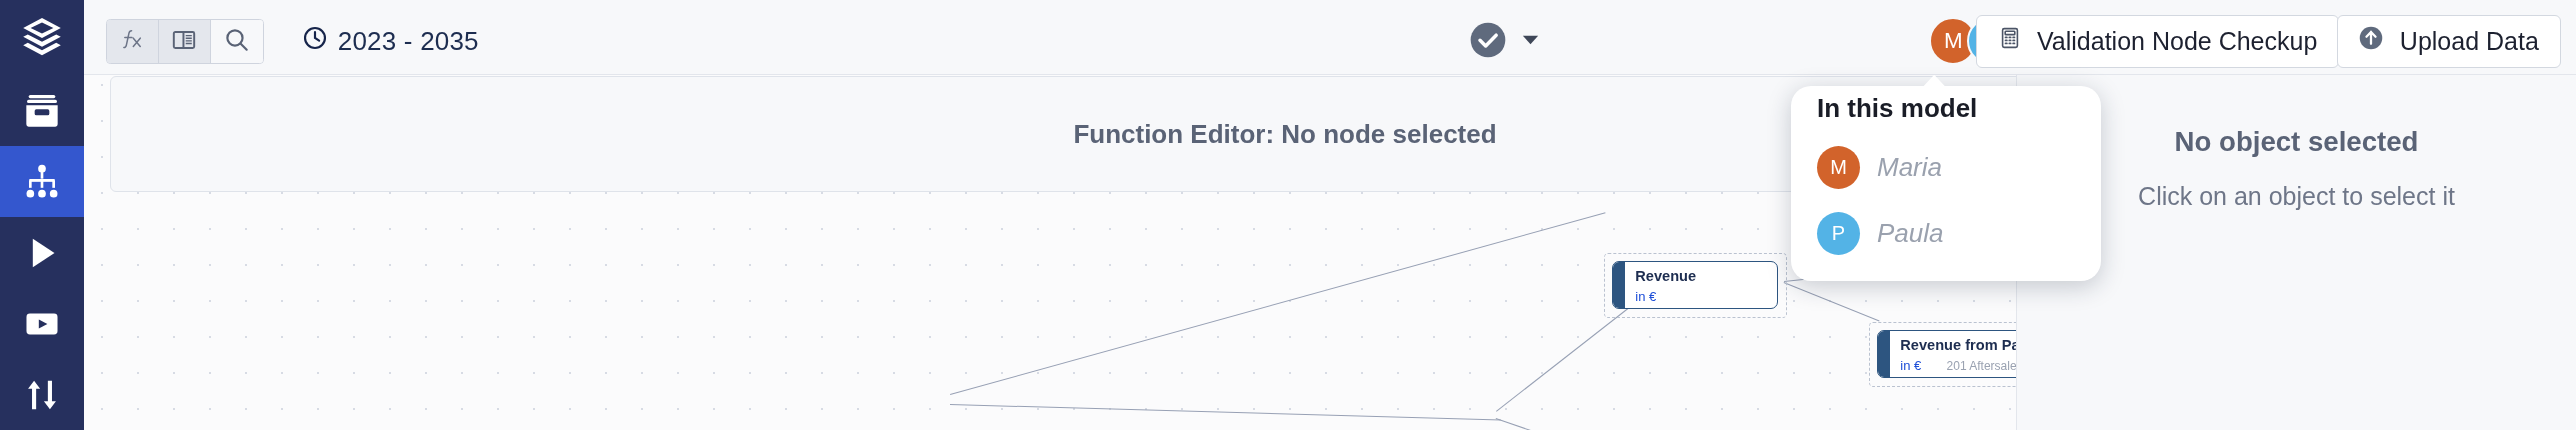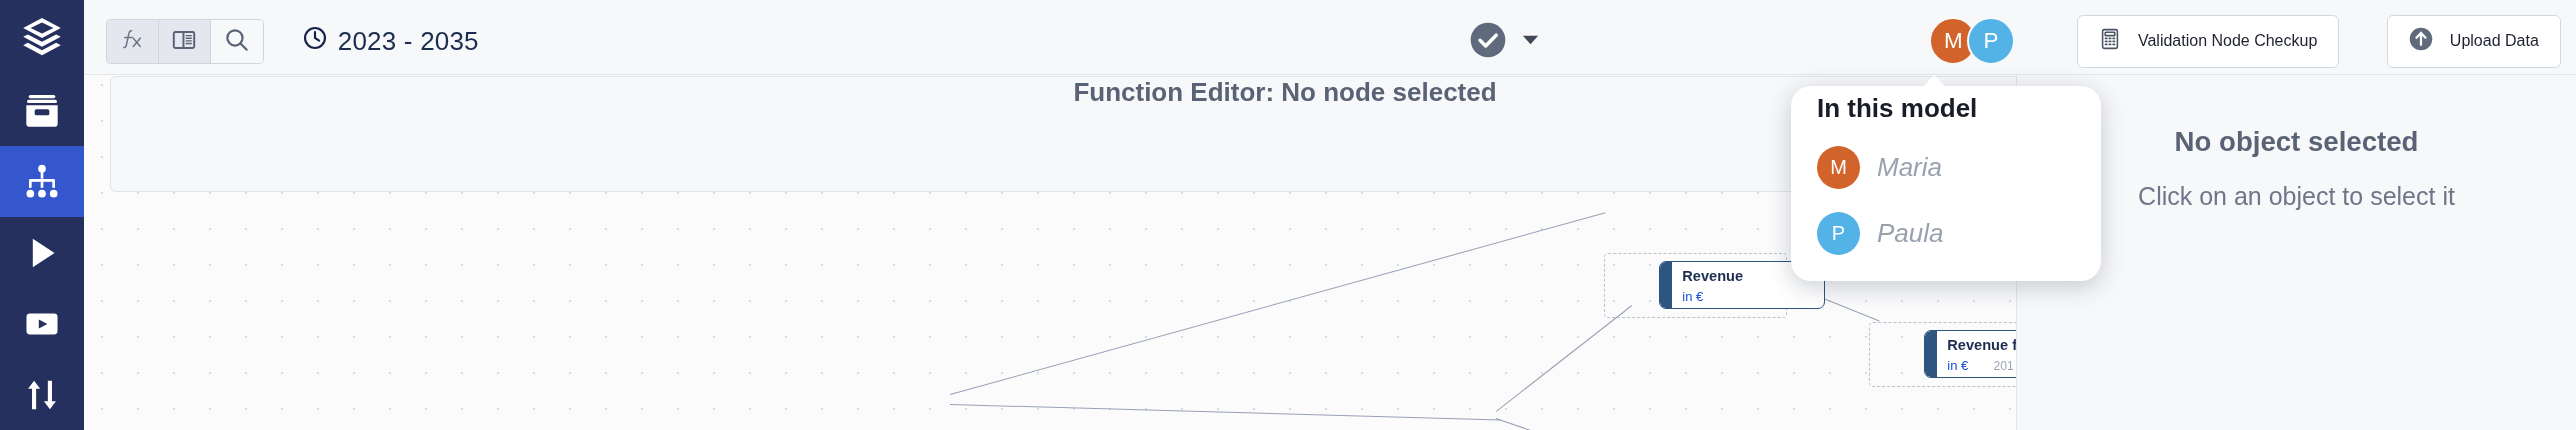--- a/index.html
+++ b/index.html
@@ -84,21 +84,21 @@
     border: 2.6px solid #f7f8fa;
     cursor: pointer;
   }
   .avatar.second { margin-left: -10.3px; }
 
   .pill-btn {
     position: absolute; height: 53px;
     background: #fff; border: 0.9px solid #d3d8e0; border-radius: 6px;
     display: flex; align-items: center; gap: 15.5px;
     padding: 0 20.7px;
-    color: #1d2130; font-size: 16px;
+    color: #1d2130; font-size: 25px;
     cursor: pointer;
   }
   #btn-validation { right: 237px; }
   #btn-upload { right: 15.5px; }
 
   
   #canvas {
     position: absolute; left: 84px; top: 67px;
     width: 2492px; height: 363px;
     background:
@@ -107,21 +107,20 @@
   }
   .edge { position: absolute; background: #97a0b4; transform-origin: 0 0; height: 0.9px; }
 
   .node {
     position: absolute;
     background: #fff;
     border: 1.7px solid #2d5580;
     border-radius: 7px;
     display: flex;
     overflow: hidden;
-    margin-left: 47px;
   }
   .node .bar { width: 12px; background: #2d5580; flex: none; }
   .node .body { padding: 6px 10.3px; flex: 1; position: relative; }
   .node .ttl { font-size: 14.6px; font-weight: bold; color: #1d2d50; white-space: nowrap; }
   .node .sub { font-size: 13px; color: #1d4ed8; margin-top: 5.2px; }
   .node .tag {
     position: absolute; right: 8.6px; bottom: 4.3px;
     font-size: 12px; color: #9aa2b1; white-space: nowrap;
   }
   .ghost {
@@ -130,21 +129,21 @@
     border-radius: 4.3px;
   }
 
   
   #fn-panel {
     position: absolute; left: 110px; top: 76px;
     width: 2350px; height: 116px;
     background: #f7f8fa;
     border: 0.9px solid #dfe3ea; border-radius: 6px;
     display: flex; flex-direction: row;
-    align-items: flex-start; justify-content: center;
+    align-items: center; justify-content: center;
     gap: 17px;
   }
   #fn-title { font-size: 26px; font-weight: bold; color: #5a6376; }
   #fn-sub { font-size: 24px; color: #6e7688; }
 
   
   #right-panel {
     position: absolute; right: 0; top: 67px;
     width: 560px; height: 363px;
     background: #f7f8fa;

